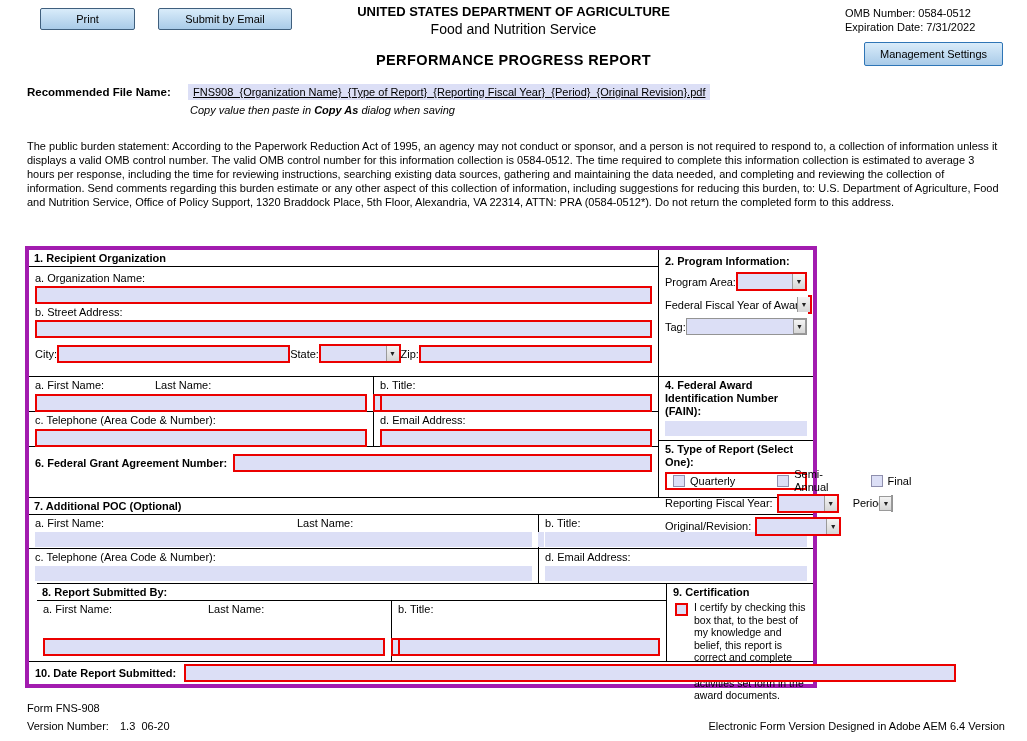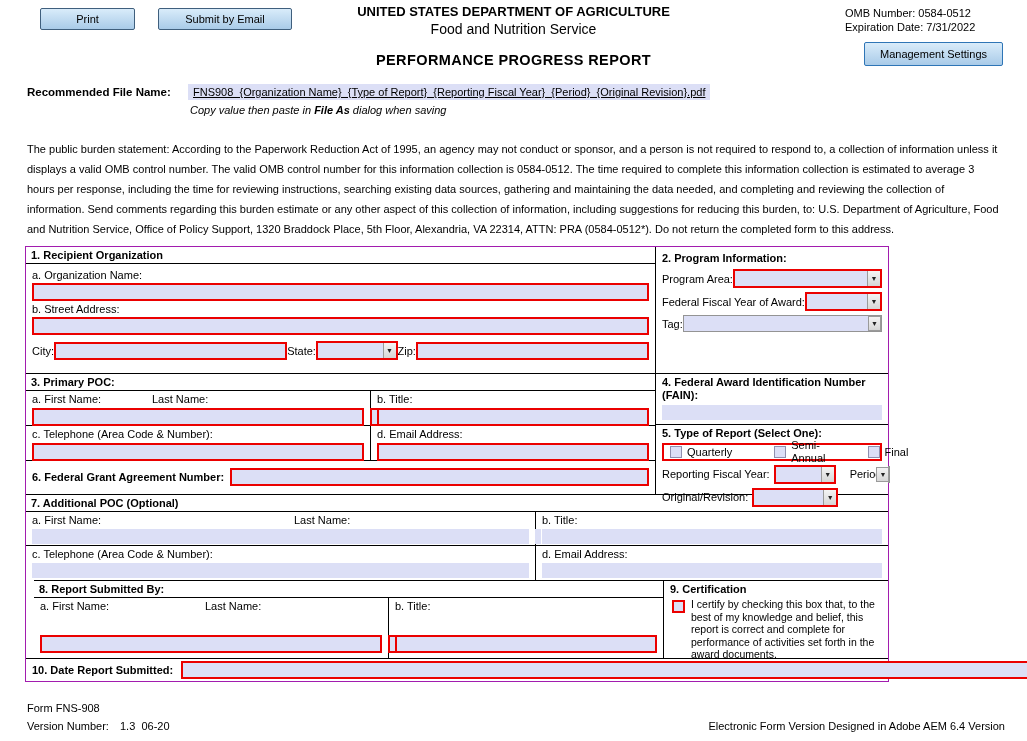--- a/index.html
+++ b/index.html
@@ -24,24 +24,24 @@
   .omb { position: absolute; right: 24px; top: 6px; width: 158px; font-size: 11px; line-height: 14px; }
   .main-title { position: absolute; left: 0; right: 0; top: 52px; text-align: center; font-size: 14.5px; font-weight: bold; letter-spacing: .4px; }
 
   
   .fn-label { position: absolute; left: 27px; top: 86px; font-size: 11.5px; font-weight: bold; }
   .fn-value { position: absolute; left: 188px; top: 84px; font-size: 11px; background: #dcdff6; padding: 2px 5px; text-decoration: underline; }
   .fn-hint  { position: absolute; left: 190px; top: 104px; font-size: 11px; font-style: italic; }
   .fn-hint b { font-style: italic; }
 
   
-  .burden { position: absolute; left: 27px; top: 139px; width: 976px; font-size: 11px; line-height: 20px; }
-
-  
-  .tbl { position: absolute; left: 25px; top: 246px; width: 864px; border: 1px solid #a21caf; background: #fff; font-size: 11px; }
+  .burden { position: absolute; left: 27px; top: 139px; width: 976px; font-size: 11px; line-height: 14px; }
+
+  
+  .tbl { position: absolute; left: 25px; top: 246px; width: 792px; border: 4px solid #a21caf; background: #fff; font-size: 11px; }
   .rg { display: flex; }
   .rg + .rg { border-top: 1px solid #000; }
   .rg.block { display: block; }
   .lcol { width: 630px; border-right: 1px solid #000; }
   .rcol { flex: 1; min-width: 0; }
 
   .sechdr { font-weight: bold; font-size: 11px; padding: 2px 5px; border-bottom: 1px solid #000; height: 17px; }
   .secttl { font-weight: bold; font-size: 11px; }
   .lbl { font-size: 11px; line-height: 13px; display: block; }
   .lbl.inline { display: inline-block; }
@@ -144,21 +144,21 @@
   <div class="omb">
     <div>OMB Number: 0584-0512</div>
     <div>Expiration Date: 7/31/2022</div>
   </div>
   <div class="main-title">PERFORMANCE PROGRESS REPORT</div>
   <button class="btn btn-mgmt">Management Settings</button>
 
   <div class="fn-label">Recommended File Name:</div>
   <div class="fn-value">FNS908_{Organization Name}_{Type of Report}_{Reporting Fiscal Year}_{Period}_{Original Revision}.pdf</div>
   <div class="fn-hint">
-    <span>Copy value then paste in </span><b>File As</b><span> dialog when saving</span>
+    <span>Copy value then paste in </span><b>Copy As</b><span> dialog when saving</span>
   </div>
 
   <div class="burden">The public burden statement: According to the Paperwork Reduction Act of 1995, an agency may not conduct or sponsor, and a person is not required to respond to, a collection of information unless it displays a valid OMB control number. The valid OMB control number for this information collection is 0584-0512. The time required to complete this information collection is estimated to average 3 hours per response, including the time for reviewing instructions, searching existing data sources, gathering and maintaining the data needed, and completing and reviewing the collection of information. Send comments regarding this burden estimate or any other aspect of this collection of information, including suggestions for reducing this burden, to: U.S. Department of Agriculture, Food and Nutrition Service, Office of Policy Support, 1320 Braddock Place, 5th Floor, Alexandria, VA 22314, ATTN: PRA (0584-0512*). Do not return the completed form to this address.</div>
 
   <div class="tbl">
 
     <div class="rg rg1">
       <div class="lcol">
         <div class="sechdr">1. Recipient Organization</div>
         <div class="pad">
@@ -198,21 +198,20 @@
             <div class="sel plain grow">
                 <span class="arr">▼</span>
               </div>
           </div>
         </div>
       </div>
     </div>
 
     <div class="rg rg2">
       <div class="lcol">
-        <div class="sechdr">3. Primary POC:</div>
         <div class="row2">
           <div class="cellA">
             <div class="lblrow">
               <span class="lbl wlblA">a. First Name:</span>
               <span class="lbl">Last Name:</span>
             </div>
             <div class="inprow">
               <input class="fld req w115" style="">
               <input class="fld req grow" style="">
             </div>

